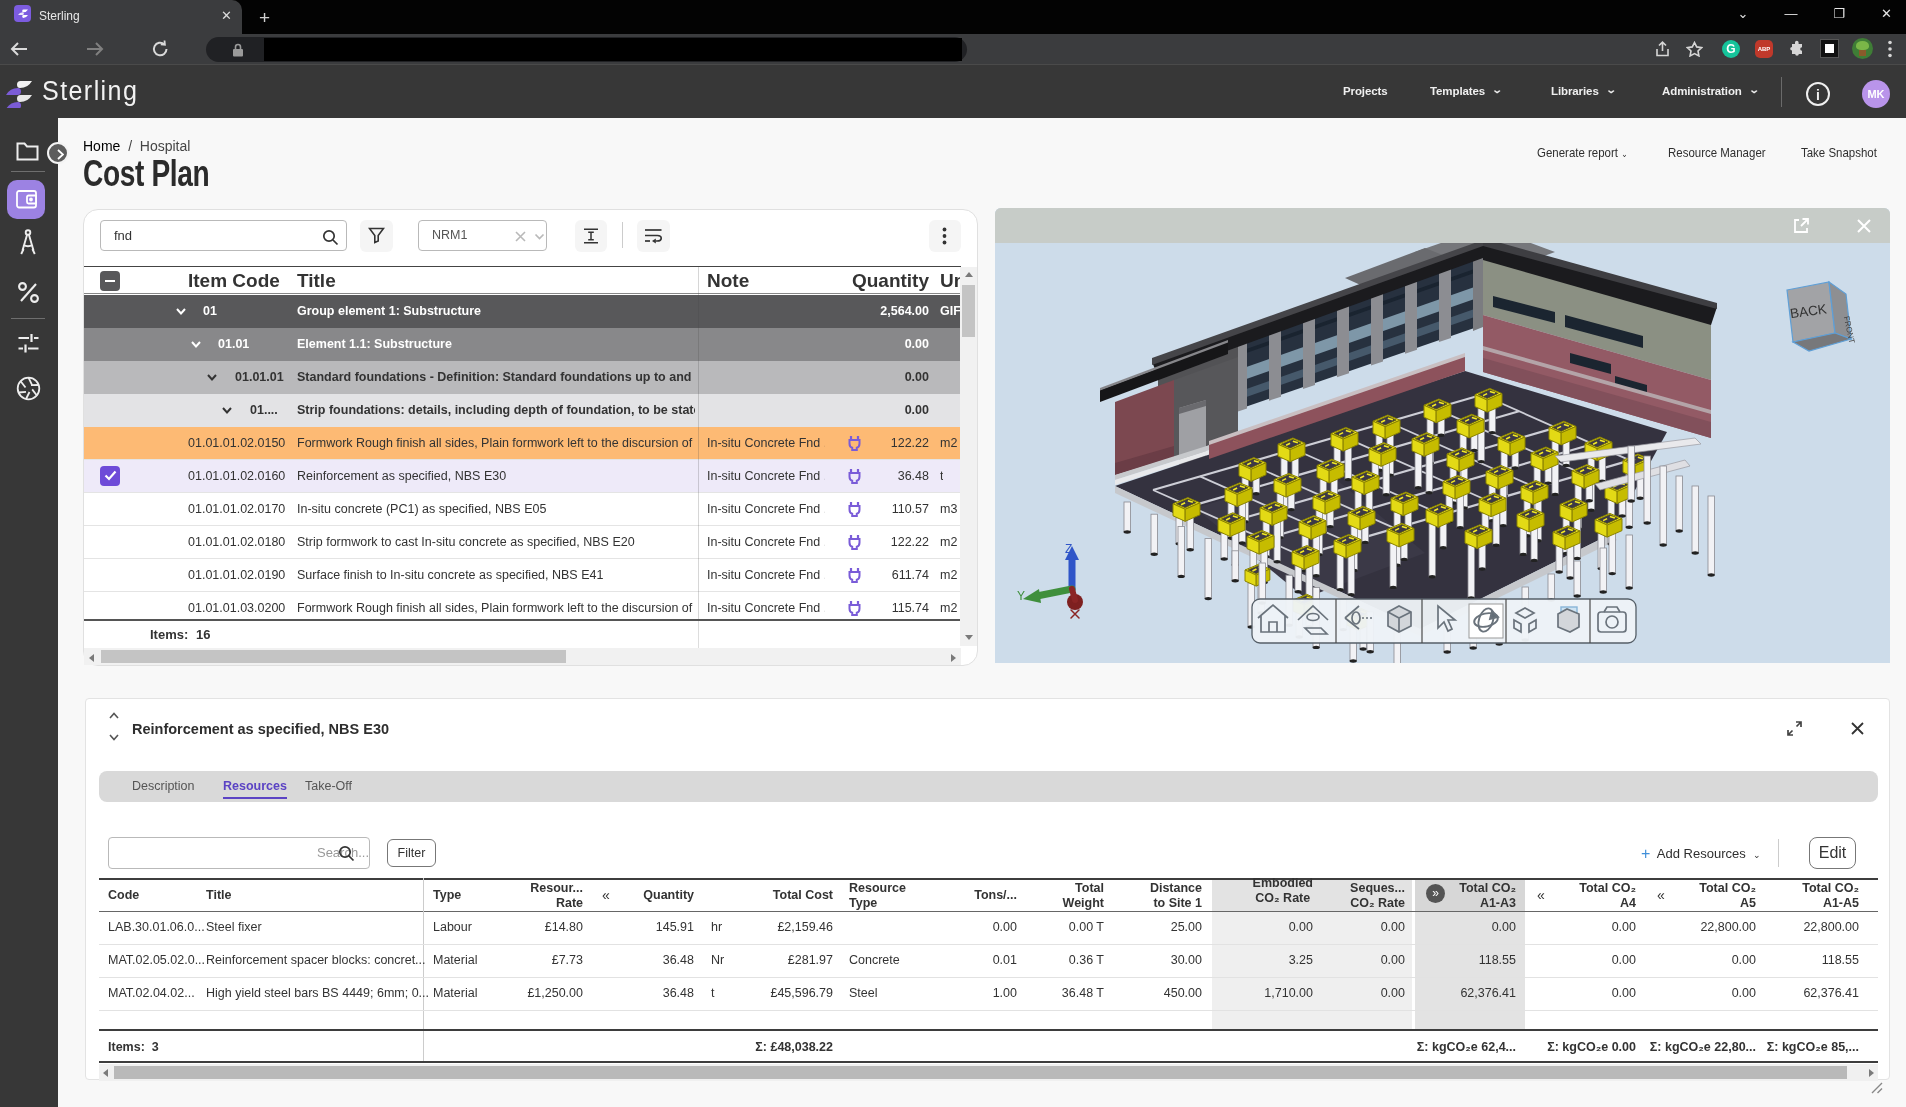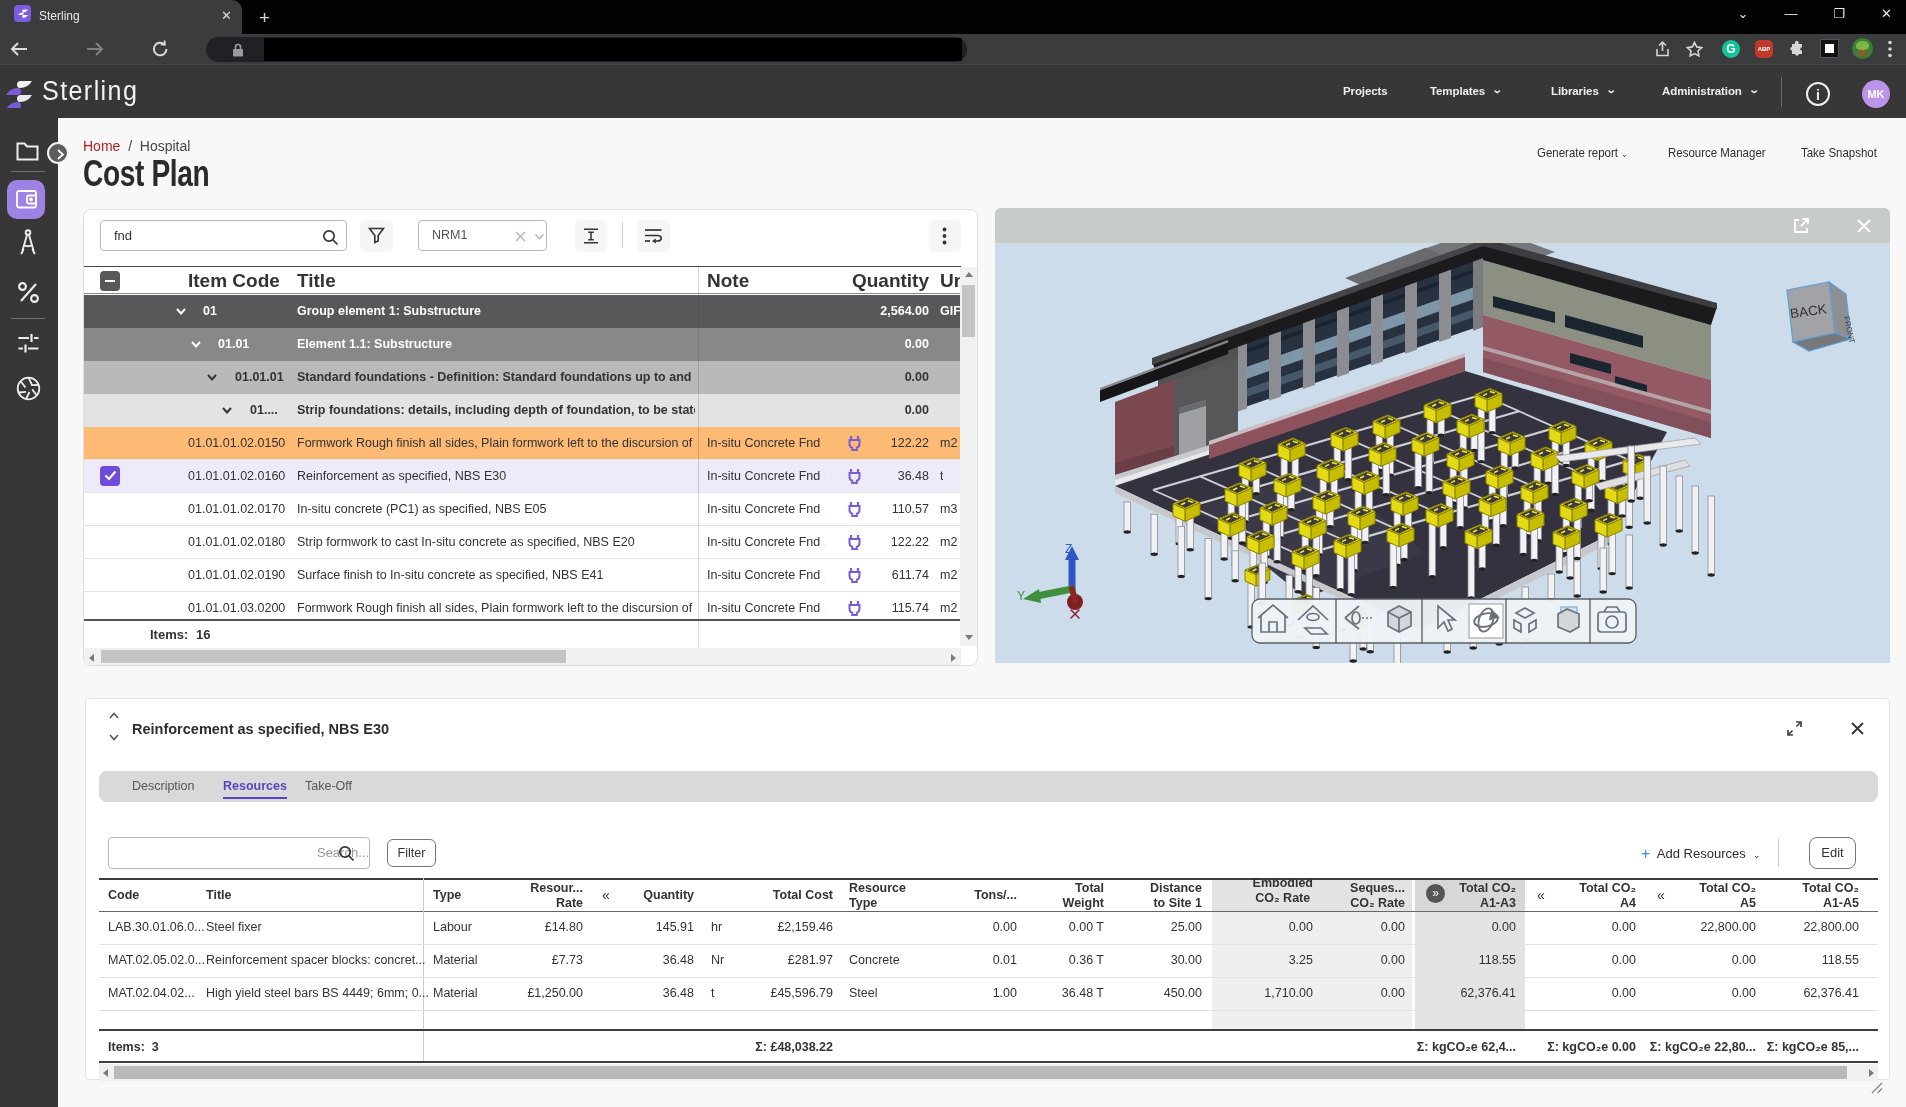--- a/index.html
+++ b/index.html
@@ -19,47 +19,47 @@
   #toolbar { left:0; top:34px; width:1906px; height:31px; background:#3b3c3e; border-bottom:1px solid #4a4a4a; }
   #addrpill { left:206px; top:3px; width:761px; height:25px; border-radius:13px; background:#202124; position:absolute; }
   #redact { left:264px; top:4px; width:698px; height:23px; background:#000; position:absolute; }
 
   
   #appheader { left:0; top:65px; width:1906px; height:53px; background:#373737; }
   #sidebar { left:0; top:118px; width:58px; height:989px; background:#373737; }
   .navitem { position:absolute; top:86px; color:#efefef; font-size:11.5px; font-weight:700; letter-spacing:-0.1px; }
   .chev { display:inline-block; margin-left:8px; font-size:10px; transform:scaleX(1.35); position:relative; top:-2px; }
   #crumb { left:83px; top:138px; font-size:14px; color:#454545; }
-  #crumb a { color:#b91c1c; text-decoration:none; }
+  #crumb a { color:#000000; text-decoration:none; }
   #title { left:83px; top:153px; font-size:37px; font-weight:700; color:#2b2b2b; letter-spacing:-0.5px; transform:scaleX(0.76); transform-origin:left top; }
   .hbtn { position:absolute; top:145px; font-size:13.5px; color:#2f2f2f; font-weight:400; transform:scaleX(0.85); transform-origin:left center; }
 
   
-  #lpanel { left:83px; top:209px; width:895px; height:457px; background:#fff; border:1px solid #e0e0e0; border-radius:8px; }
+  #lpanel { left:83px; top:209px; width:895px; height:457px; background:#fff; border:1px solid #e0e0e0; border-radius:15px; }
   #lsearch { position:absolute; left:16px; top:10px; width:247px; height:31px; border:1px solid #b9b9b9; border-radius:4px; font-size:13px; color:#333; line-height:29px; padding-left:13px; }
   .iconbtn { position:absolute; background:#f5f5f5; border-radius:6px; }
   #nrm { position:absolute; left:334px; top:10px; width:129px; height:31px; border:1px solid #b9b9b9; border-radius:4px; font-size:12.5px; color:#555; line-height:29px; padding-left:13px; }
 
   
   .trow { position:absolute; left:0; width:877px; height:33px; font-size:12.5px; color:#333; }
   .trow .cell { position:absolute; top:0; height:33px; line-height:33px; white-space:nowrap; overflow:hidden; }
   #ltable-hdr { position:absolute; left:0; top:56px; width:877px; height:28px; border-top:1px solid #444; border-bottom:1px solid #888; font-weight:700; font-size:19px; color:#333; }
   .gchev { position:absolute; top:9px; width:14px; height:14px; }
 
   
   #viewer { left:995px; top:208px; width:895px; height:455px; border-radius:6px 6px 0 0; overflow:hidden; background:#cfdeec; }
   #vhead { position:absolute; left:0; top:0; width:895px; height:35px; background:#c7ccc8; }
 
   
   #bpanel { left:85px; top:698px; width:1805px; height:382px; background:#fff; border:1px solid #e3e3e3; border-radius:4px; }
   #btabs { position:absolute; left:13px; top:72px; width:1779px; height:31px; background:#d9d9d9; border-radius:8px; font-size:12.5px; color:#555; }
   .btab { position:absolute; top:8px; }
   #bsearch { position:absolute; left:22px; top:138px; width:262px; height:32px; border:1px solid #b9b9b9; border-radius:4px; font-size:13px; color:#999; line-height:30px; padding-left:14px;text-align:right; }
   #bfilter { position:absolute; left:301px; top:140px; width:49px; height:28px; border:1px solid #777; border-radius:6px; font-size:12.5px; color:#333; text-align:center; line-height:26px; }
-  #bedit { position:absolute; left:1723px; top:138px; width:47px; height:32px; border:1px solid #777; border-radius:8px; font-size:13px; color:#333; text-align:center; line-height:30px; }
+  #bedit { position:absolute; left:1723px; top:138px; width:47px; height:32px; border:1px solid #777; border-radius:8px; font-size:16px; color:#333; text-align:center; line-height:30px; }
   .bhdr { position:absolute; font-weight:700; font-size:12.5px; color:#333; line-height:15px; }
   .bcell { position:absolute; font-size:12.5px; color:#333; white-space:nowrap; }
 </style>
 </head>
 <body>
 
 <div id="tabstrip" class="abs">
   <div id="tab" class="abs">
     <div class="fav">
         <svg style="margin:2.5px 0 0 3.5px;" width="10" height="12" viewBox="0 0 10 12">

